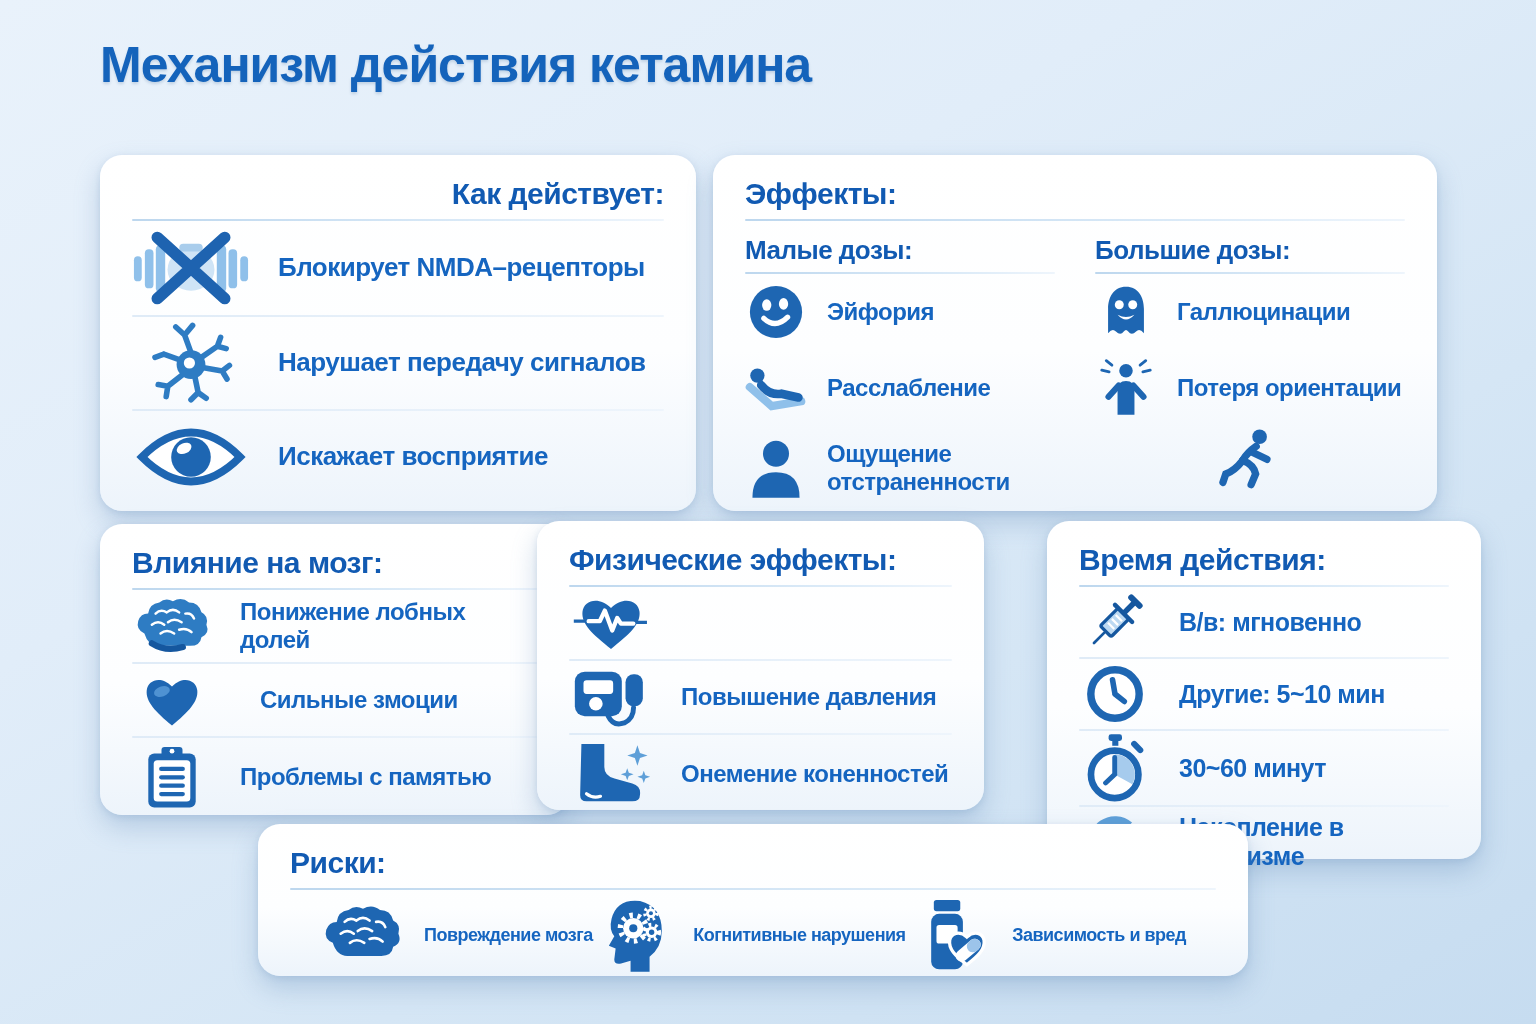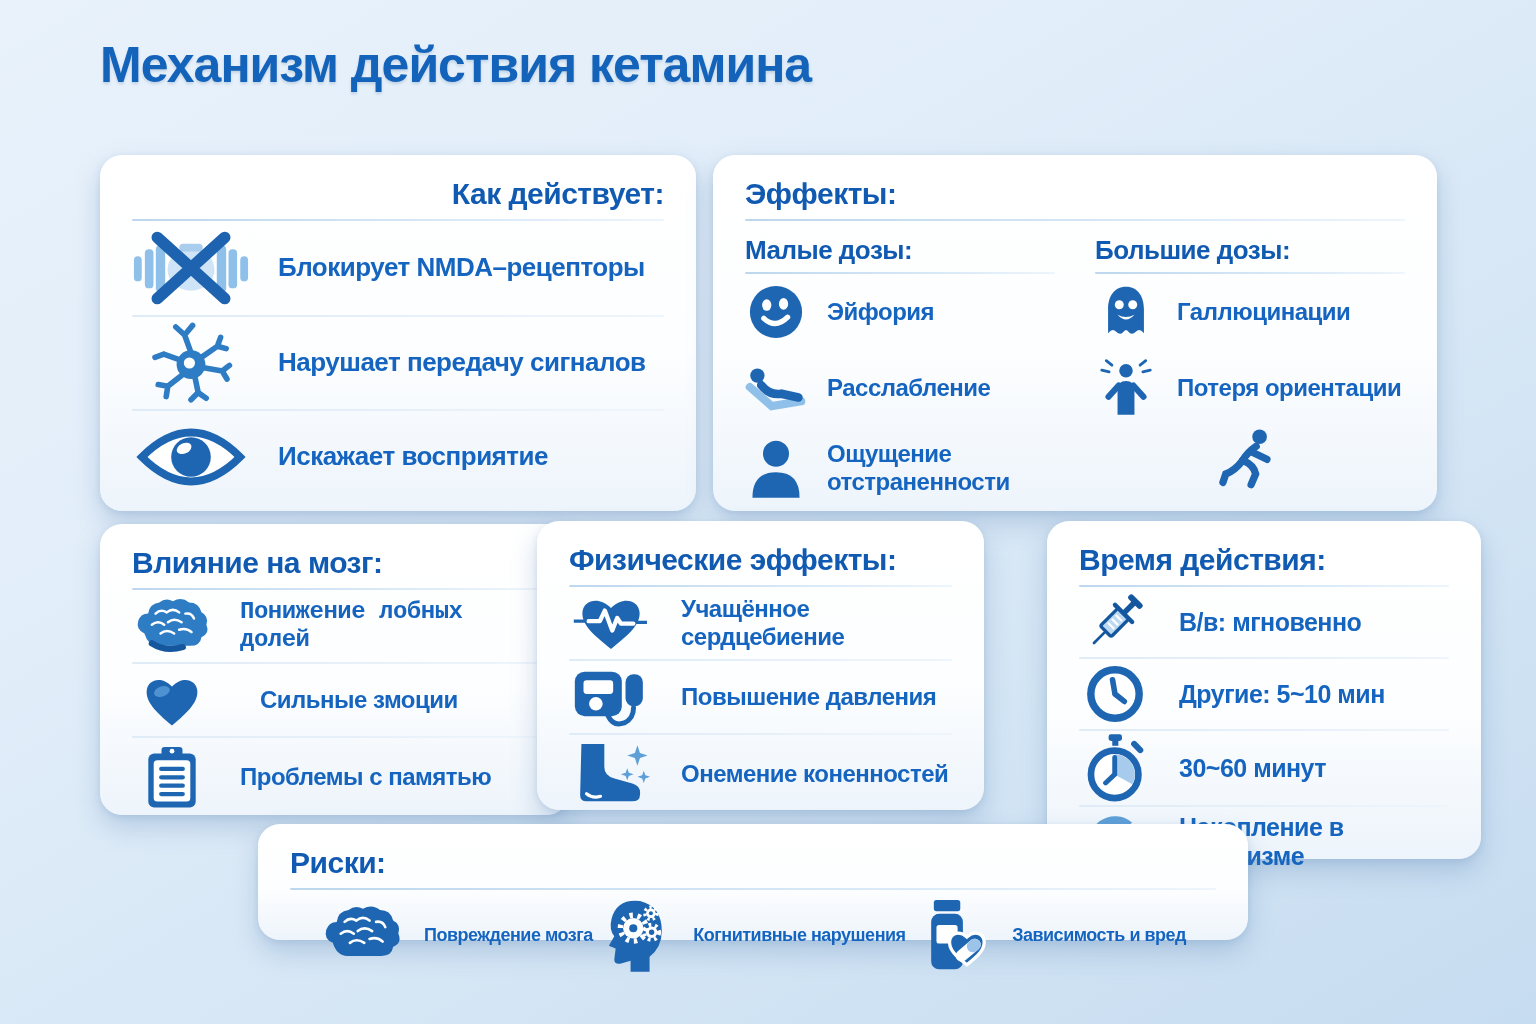--- a/index.html
+++ b/index.html
@@ -188,21 +188,21 @@
     <div class="row" style="height:72px;">
       <span class="icon" style="width:80px;height:64px;">
         <svg width="80" height="62" viewBox="0 0 125 100">
           <path d="M18 62 Q4 56 8 42 Q12 30 24 30 Q26 14 42 12 Q52 4 64 10 Q78 2 90 12 Q106 12 110 28 Q122 34 118 48 Q124 62 110 68 Q108 82 92 82 L40 82 Q24 82 18 62 Z" fill="#2e7cc3"></path>
           <path d="M30 78 Q52 92 80 84" stroke="#15579f" stroke-width="10" stroke-linecap="round" fill="none"></path>
           <g stroke="#ffffff" stroke-width="4" stroke-linecap="round" fill="none">
             <path d="M36 30 Q44 22 54 28 M54 28 Q64 20 74 28 M30 48 Q40 40 50 48 M56 44 Q66 36 78 44 M84 30 Q94 28 98 38 M44 62 Q54 54 66 62 M74 56 Q86 52 94 60"></path>
           </g>
         </svg>
       </span>
-      <span class="label" style="font-size:24px;font-family:Liberation Mono, monospace;">Понижение лобных долей</span>
+      <span class="label" style="font-size:24px;">Понижение лобных долей</span>
     </div>
     <div class="sep"></div>
     <div class="row" style="height:72px;gap:48px;">
       <span class="icon" style="width:80px;height:62px;">
         <svg width="66" height="60" viewBox="0 0 100 95">
           <path d="M50 88 C24 66 8 50 10 32 C12 16 32 8 50 26 C68 8 88 16 90 32 C92 50 76 66 50 88 Z" fill="#1e66b2"></path>
           <ellipse cx="34" cy="34" rx="13" ry="8" fill="#4f92d2" transform="rotate(-20 34 34)"></ellipse>
         </svg>
       </span>
       <span class="label" style="font-size:24px;">Сильные змоции</span>
@@ -231,21 +231,20 @@
     <h2>Физические эффекты:</h2>
     <div class="hr"></div>
     <div class="row" style="height:72px;">
       <span class="icon" style="width:84px;height:64px;">
         <svg width="84" height="62" viewBox="0 0 120 100">
           <path d="M0 47 L18 47 M100 49 L118 49" stroke="#1e66b2" stroke-width="5" fill="none"></path>
           <path d="M60 92 C30 68 12 52 14 32 C16 14 40 6 60 26 C80 6 104 14 106 32 C108 52 90 68 60 92 Z" fill="#1e66b2"></path>
           <path d="M24 47 L42 47 L50 30 L62 62 L70 42 L76 51 L96 51" stroke="#ffffff" stroke-width="7" stroke-linecap="round" stroke-linejoin="round" fill="none"></path>
         </svg>
       </span>
-      <span class="label" style="font-size:24px;">Учащённое сердцебиение</span>
     </div>
     <div class="sep"></div>
     <div class="row" style="height:72px;">
       <span class="icon" style="width:84px;height:68px;">
         <svg width="80" height="68" viewBox="0 0 125 110">
           <rect x="4" y="14" width="76" height="72" rx="16" fill="#1e66b2"></rect>
           <rect x="18" y="28" width="48" height="22" rx="5" fill="#ffffff"></rect>
           <circle cx="38" cy="66" r="11" fill="#ffffff"></circle>
           <rect x="86" y="18" width="28" height="52" rx="13" fill="#1e66b2"></rect>
           <path d="M58 86 Q66 103 84 97 Q99 90 99 72" stroke="#1e66b2" stroke-width="8" fill="none" stroke-linecap="round"></path>
@@ -319,21 +318,21 @@
           <g transform="rotate(-35 50 50)">
             <circle cx="50" cy="50" r="31" fill="none" stroke="#1e66b2" stroke-width="24" stroke-dasharray="132 63"></circle>
             <circle cx="50" cy="50" r="31" fill="none" stroke="#5e9fd8" stroke-width="24" stroke-dasharray="48 147" stroke-dashoffset="-138"></circle>
           </g>
         </svg>
       </span>
       <span class="label" style="font-size:25px;">Накопление в организме</span>
     </div>
   </section>
 
-  <section class="card" style="left:258px;top:824px;width:990px;height:116px;">
+  <section class="card" style="left:258px;top:824px;width:990px;height:152px;">
     <h2>Риски:</h2>
     <div class="hr"></div>
     <div class="risk-items">
       <div class="risk">
         <span class="icon" style="width:84px;height:72px;">
           <svg width="82" height="66" viewBox="0 0 125 100">
             <path d="M18 62 Q4 56 8 42 Q12 30 24 30 Q26 14 42 12 Q52 4 64 10 Q78 2 90 12 Q106 12 110 28 Q122 34 118 48 Q124 62 110 68 Q108 82 92 82 L40 82 Q24 82 18 62 Z" fill="#1e66b2"></path>
             <g stroke="#ffffff" stroke-width="4" stroke-linecap="round" fill="none">
               <path d="M36 30 Q44 22 54 28 M54 28 Q64 20 74 28 M30 48 Q40 40 50 48 M56 44 Q66 36 78 44 M84 30 Q94 28 98 38 M44 62 Q54 54 66 62 M74 56 Q86 52 94 60"></path>
             </g>

